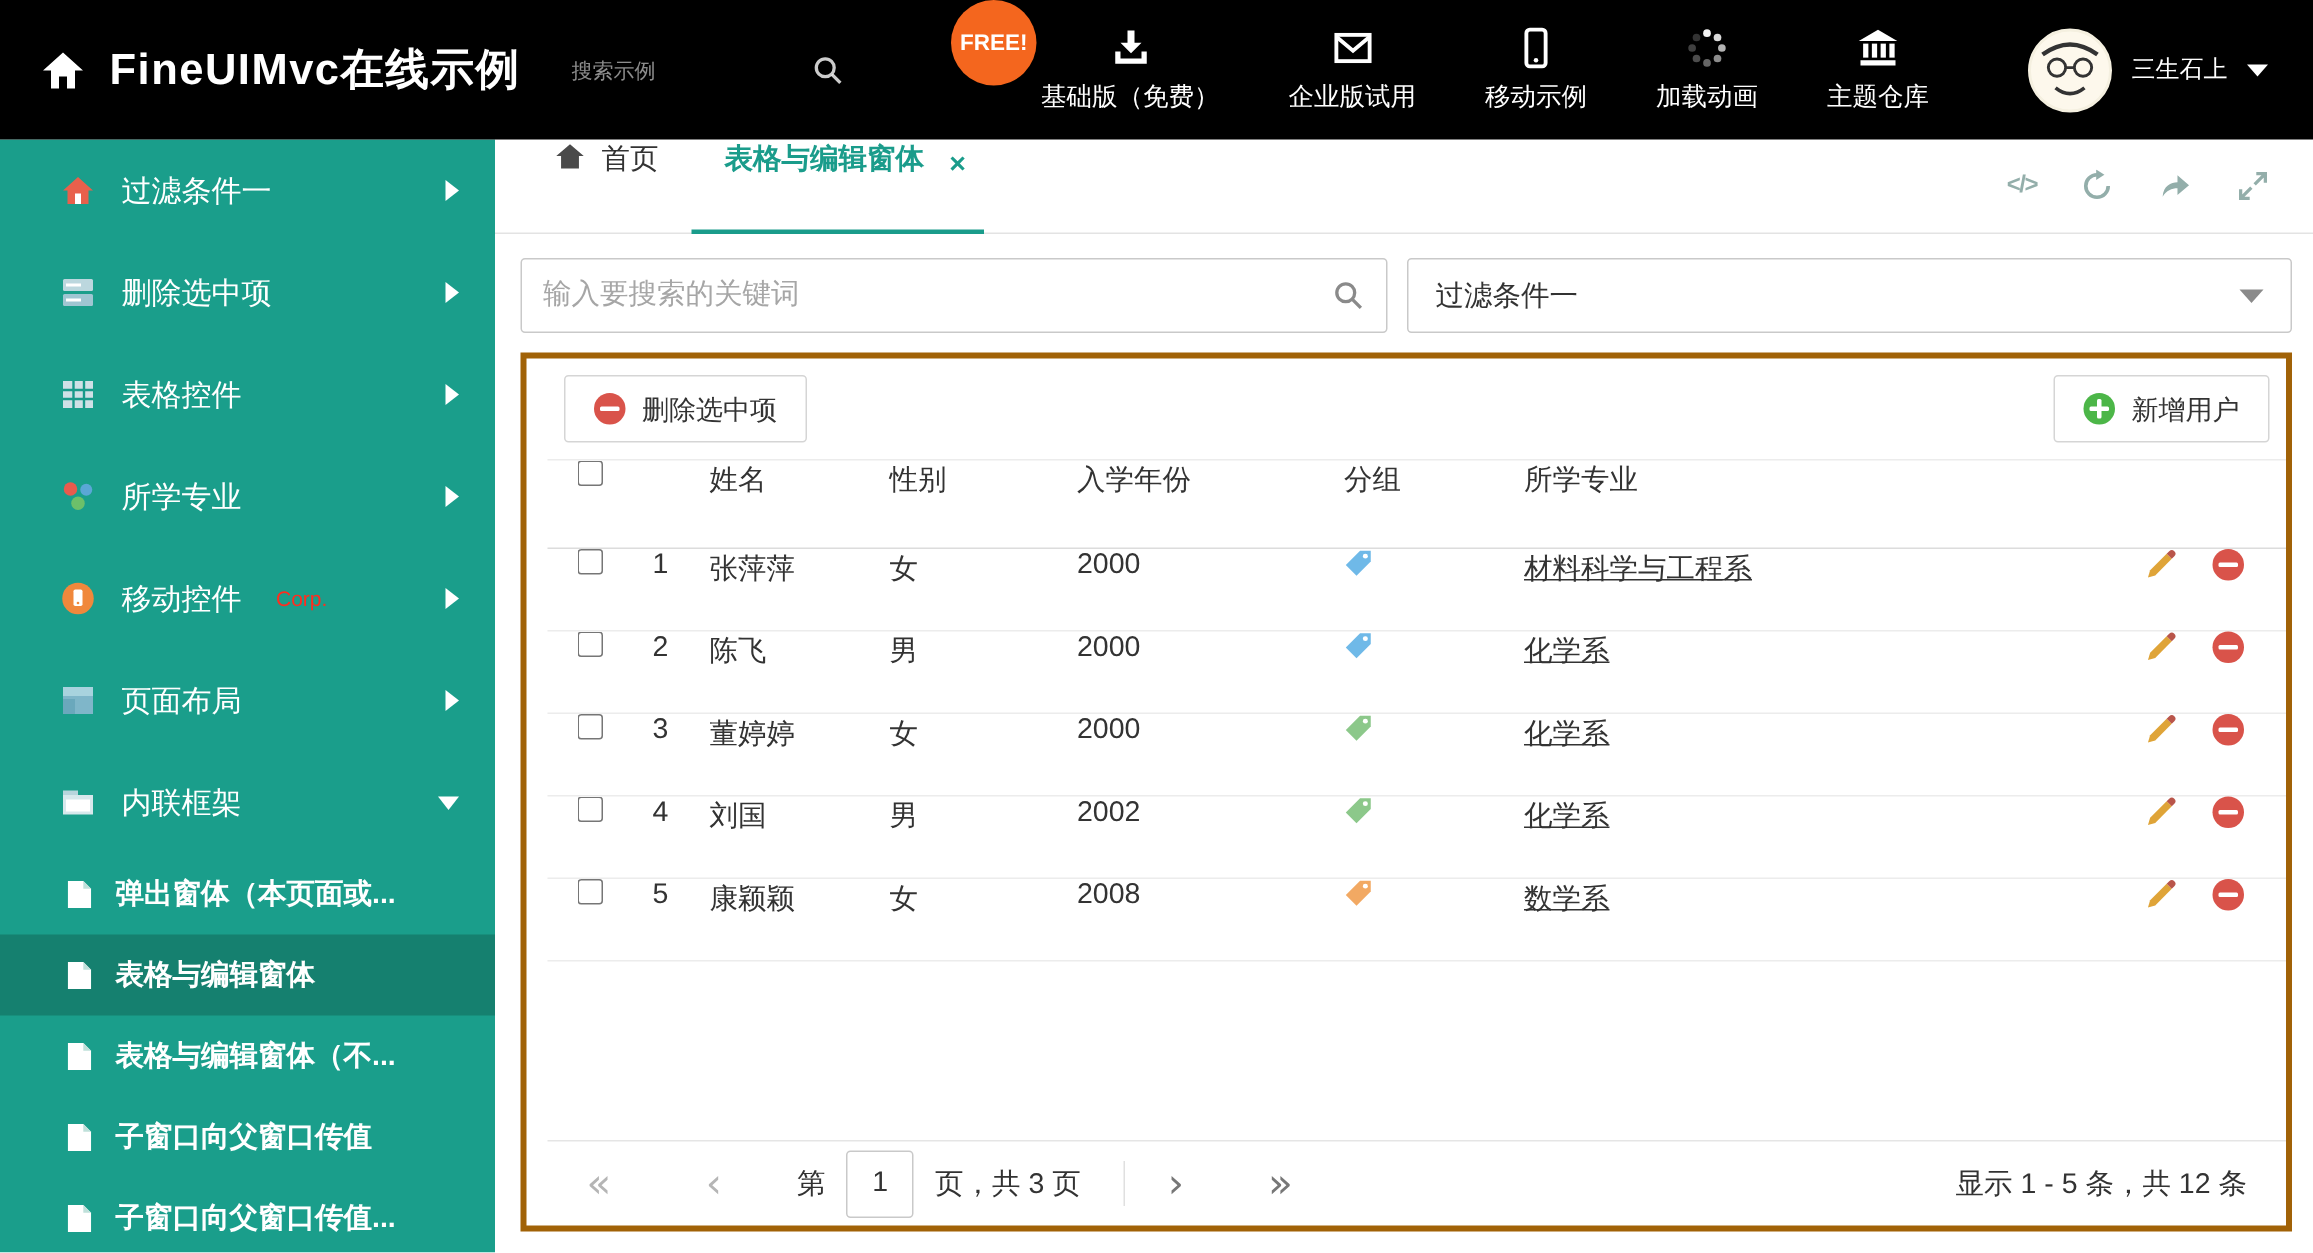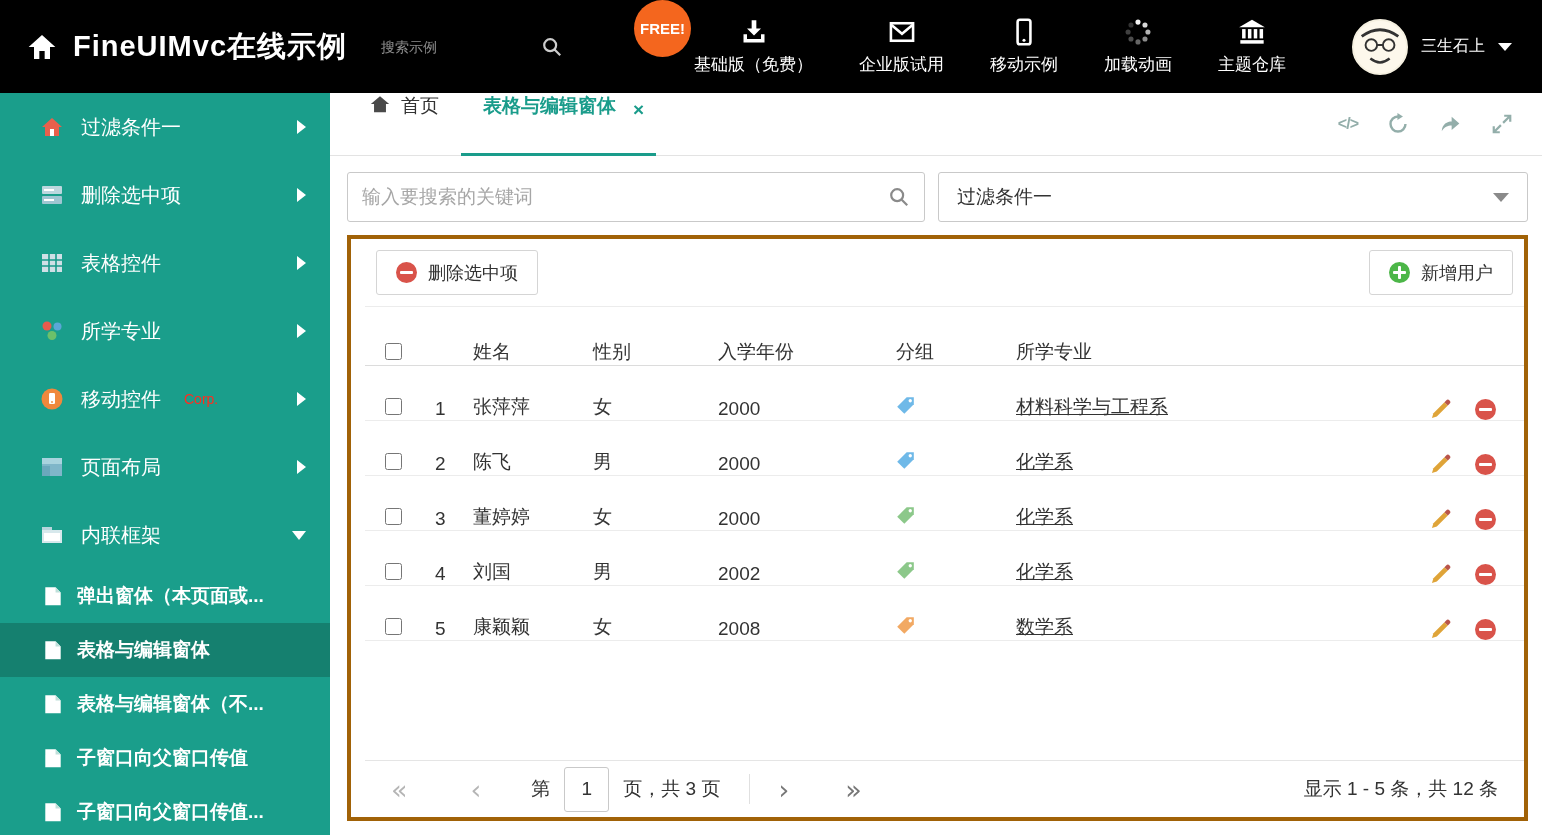--- a/index.html
+++ b/index.html
@@ -72,21 +72,21 @@
   .panel-toolbar { padding: 11px 11px; display: flex; align-items: center; flex-shrink: 0; }
   .btn { height: 45px; border: 1px solid #d5d5d5; border-radius: 3px; background: #fff; display: inline-flex; align-items: center; gap: 11px; padding: 0 19px; font-size: 18px; color: #333; cursor: pointer; font-family: inherit; }
   .btn-add { margin-left: auto; text-align: right; }
   .circle-ic { width: 21px; height: 21px; border-radius: 50%; position: relative; display: inline-block; flex-shrink: 0; }
   .circle-minus { background: #d9534a; }
   .circle-minus::after { content: ""; position: absolute; left: 4px; right: 4px; top: 9px; height: 3px; background: #fff; border-radius: 1px; }
   .circle-plus { background: #4cb648; }
   .circle-plus::before { content: ""; position: absolute; left: 4px; right: 4px; top: 9px; height: 3px; background: #fff; border-radius: 1px; }
   .circle-plus::after { content: ""; position: absolute; top: 4px; bottom: 4px; left: 9px; width: 3px; background: #fff; border-radius: 1px; }
 
-  .grid-header, .grid-row { display: flex; align-items: flex-end; flex-shrink: 0; }
+  .grid-header, .grid-row { display: flex; align-items: flex-start; flex-shrink: 0; }
   .grid-header { height: 60px; border-top: 1px solid #ececec; border-bottom: 1px solid #dcdcdc; font-size: 19px; }
   .grid-row { height: 55px; border-bottom: 1px solid #ececec; font-size: 19px; }
   .col-check { width: 58px; padding-left: 20px; }
   .col-check input { width: 17px; height: 17px; cursor: pointer; }
   .col-num { width: 50px; padding-left: 12px; }
   .col-name { width: 120px; }
   .col-gender { width: 125px; }
   .col-year { width: 145px; }
   .col-group { width: 120px; margin-left: 33px; }
   .col-major { flex: 1; min-width: 0; }

